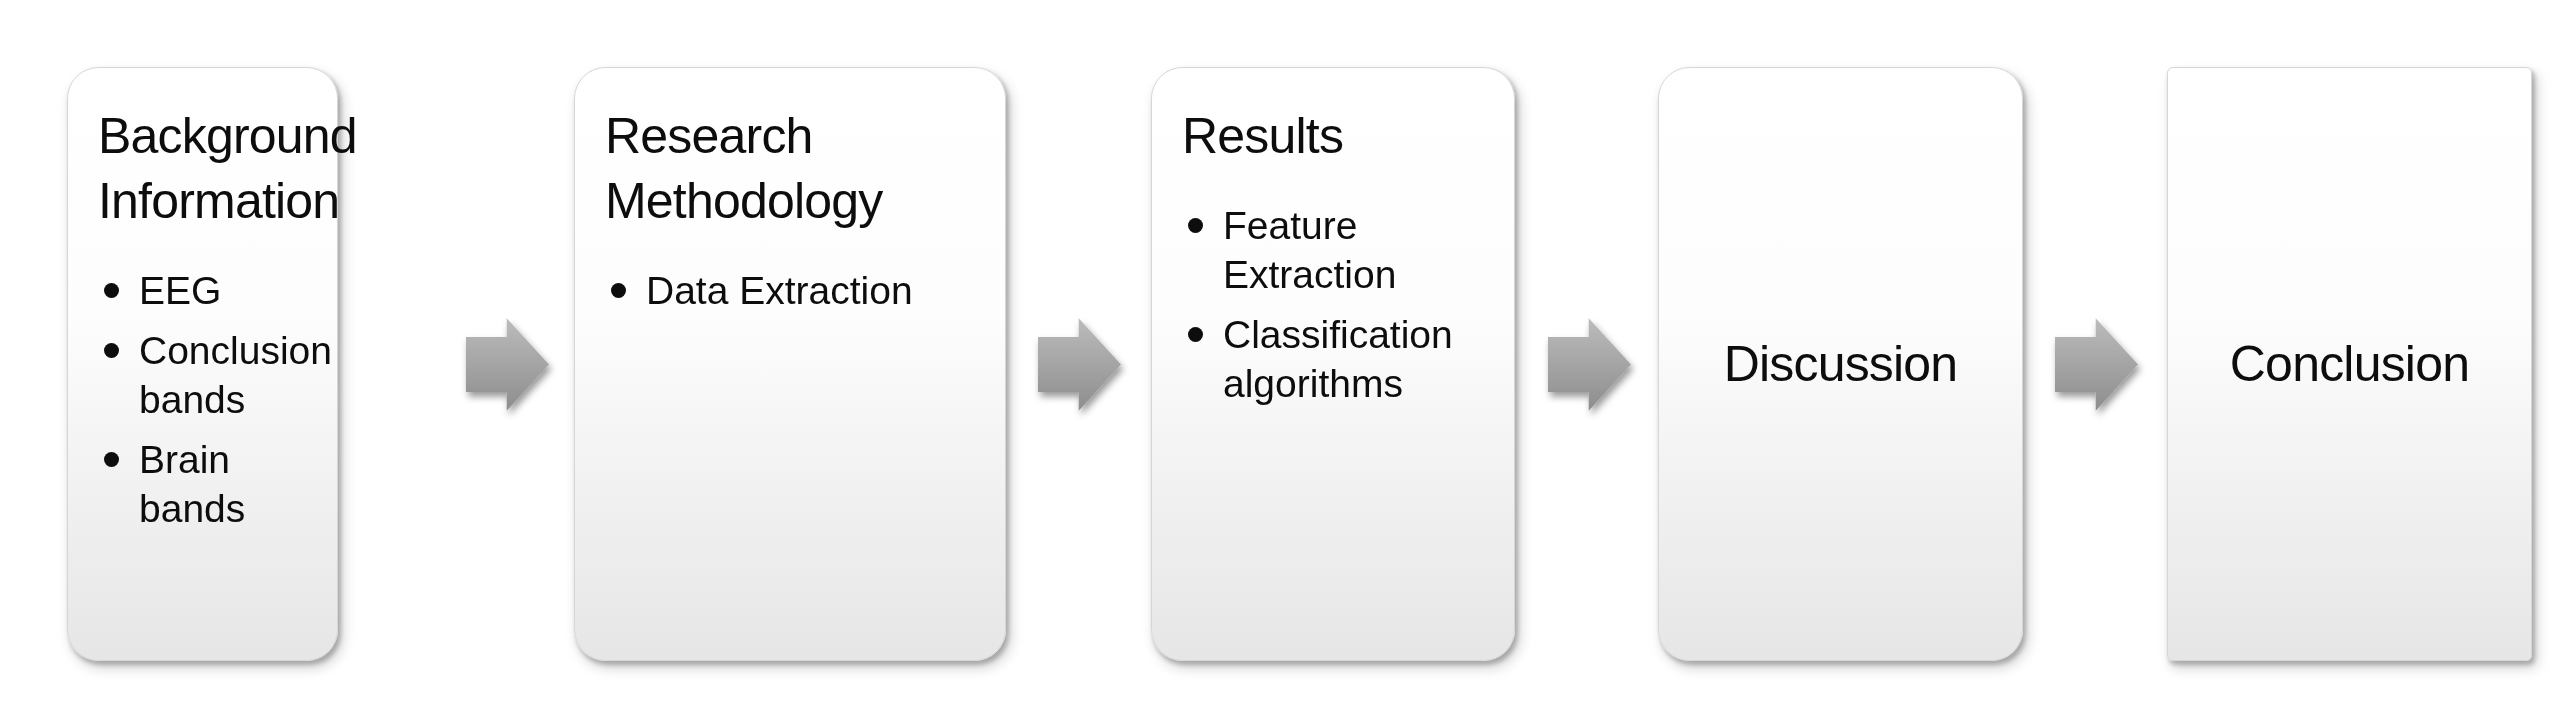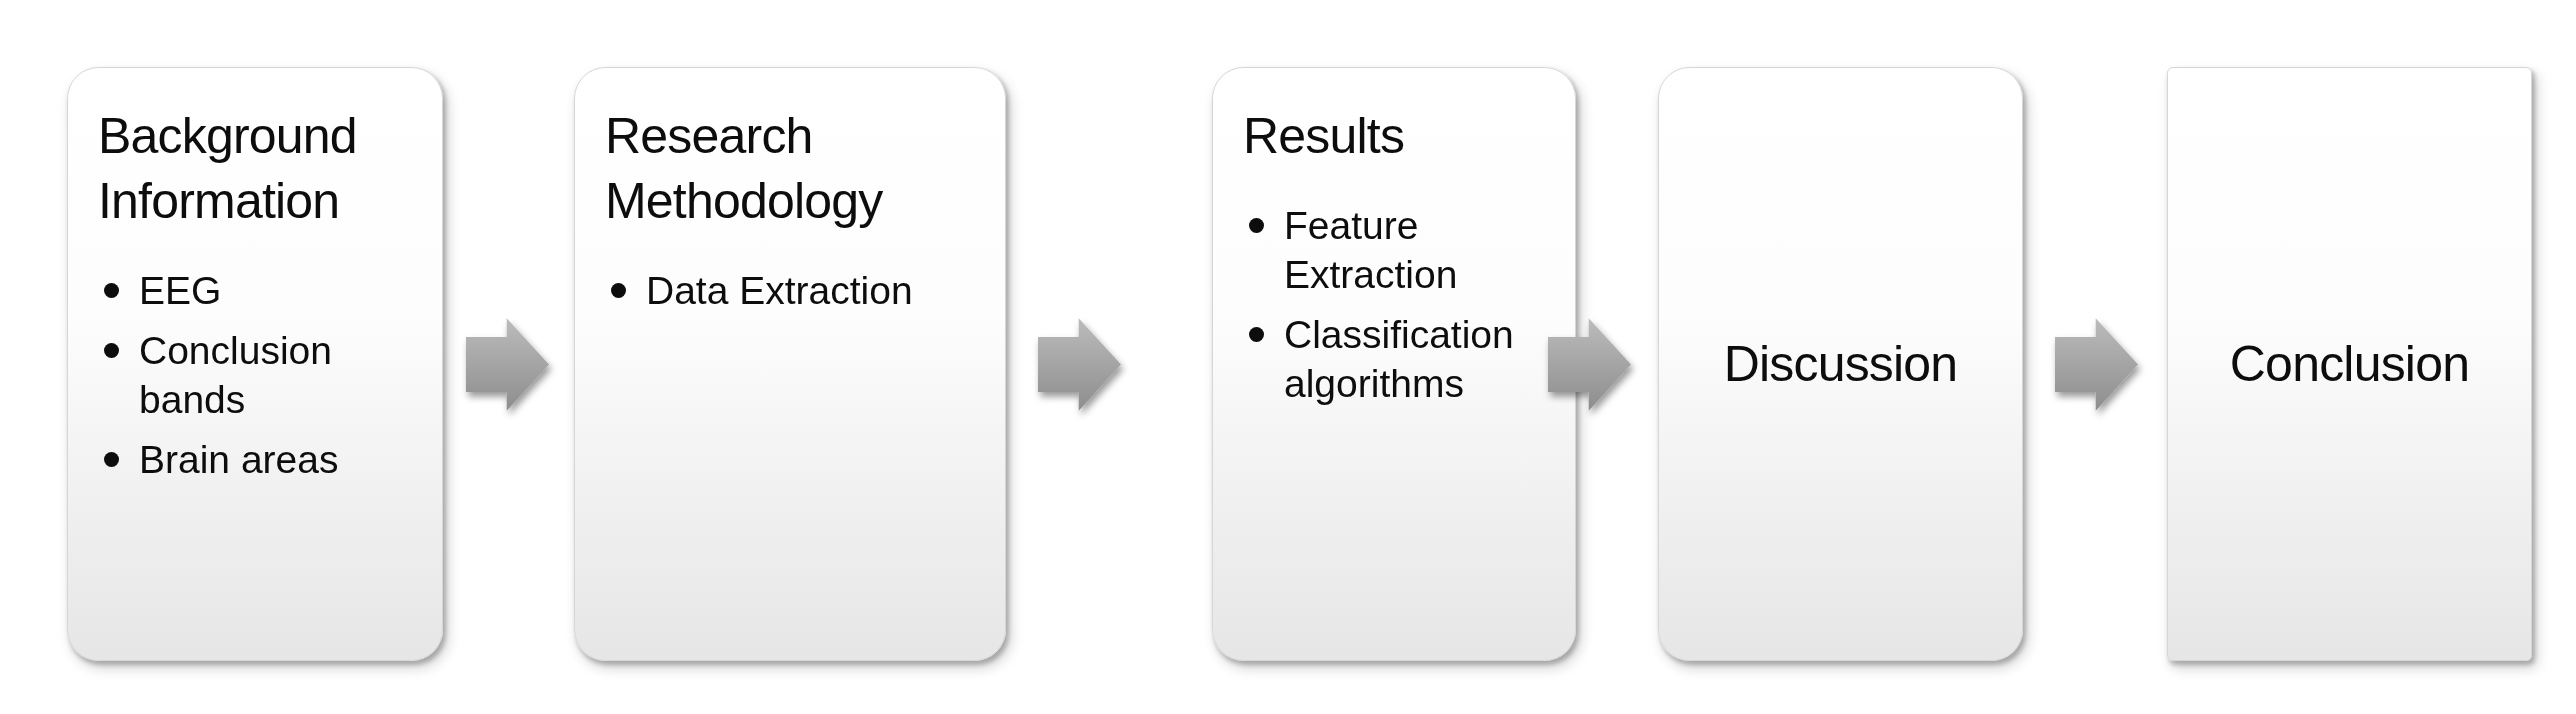--- a/index.html
+++ b/index.html
@@ -89,26 +89,26 @@
       <stop offset="1" stop-color="#8d8d8d"></stop>
     </linearGradient>
     <filter id="arrowShadow" x="-40%" y="-40%" width="200%" height="200%">
       <feDropShadow dx="3" dy="6" stdDeviation="5" flood-color="#000000" flood-opacity="0.4"></feDropShadow>
     </filter>
   </defs>
 </svg>
 
 <div class="canvas">
 
-  <section class="stage" style="left:67px; width:376px;">
+  <section class="stage" style="left:67px; width:271px;">
     <h2 class="stage-title">Background Information</h2>
     <ul class="bullets">
       <li>EEG</li>
       <li>Conclusion bands</li>
-      <li>Brain areas</li>
+      <li>Brain bands</li>
     </ul>
   </section>
 
   <div class="flow-arrow" style="left:466px;">
     <svg viewBox="0 0 106 118" width="83" height="93">
       <polygon points="0,24 52,24 52,0 106,59 52,118 52,94 0,94" fill="url(#arrowGrad)" filter="url(#arrowShadow)"></polygon>
     </svg>
   </div>
 
   <section class="stage" style="left:574px; width:432px;">
@@ -117,21 +117,21 @@
       <li>Data Extraction</li>
     </ul>
   </section>
 
   <div class="flow-arrow" style="left:1038px;">
     <svg viewBox="0 0 106 118" width="83" height="93">
       <polygon points="0,24 52,24 52,0 106,59 52,118 52,94 0,94" fill="url(#arrowGrad)" filter="url(#arrowShadow)"></polygon>
     </svg>
   </div>
 
-  <section class="stage" style="left:1212px; width:364px;">
+  <section class="stage" style="left:1151px; width:364px;">
     <h2 class="stage-title">Results</h2>
     <ul class="bullets">
       <li>Feature Extraction</li>
       <li>Classification algorithms</li>
     </ul>
   </section>
 
   <div class="flow-arrow" style="left:1548px;">
     <svg viewBox="0 0 106 118" width="83" height="93">
       <polygon points="0,24 52,24 52,0 106,59 52,118 52,94 0,94" fill="url(#arrowGrad)" filter="url(#arrowShadow)"></polygon>

